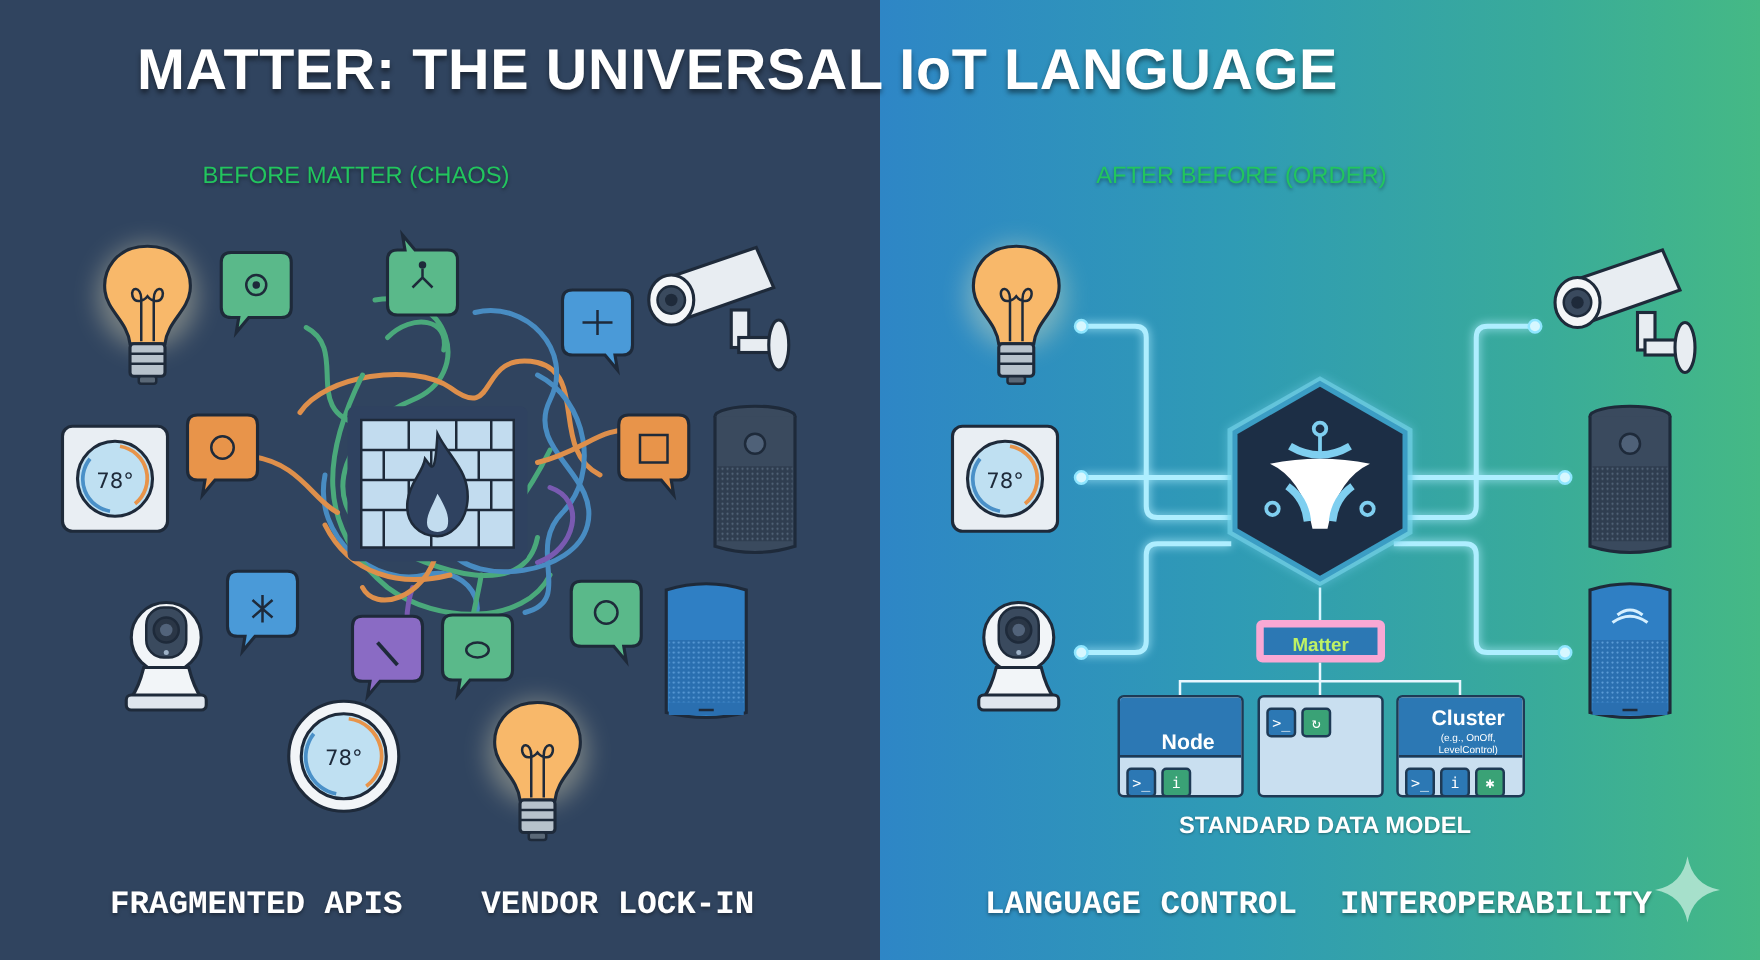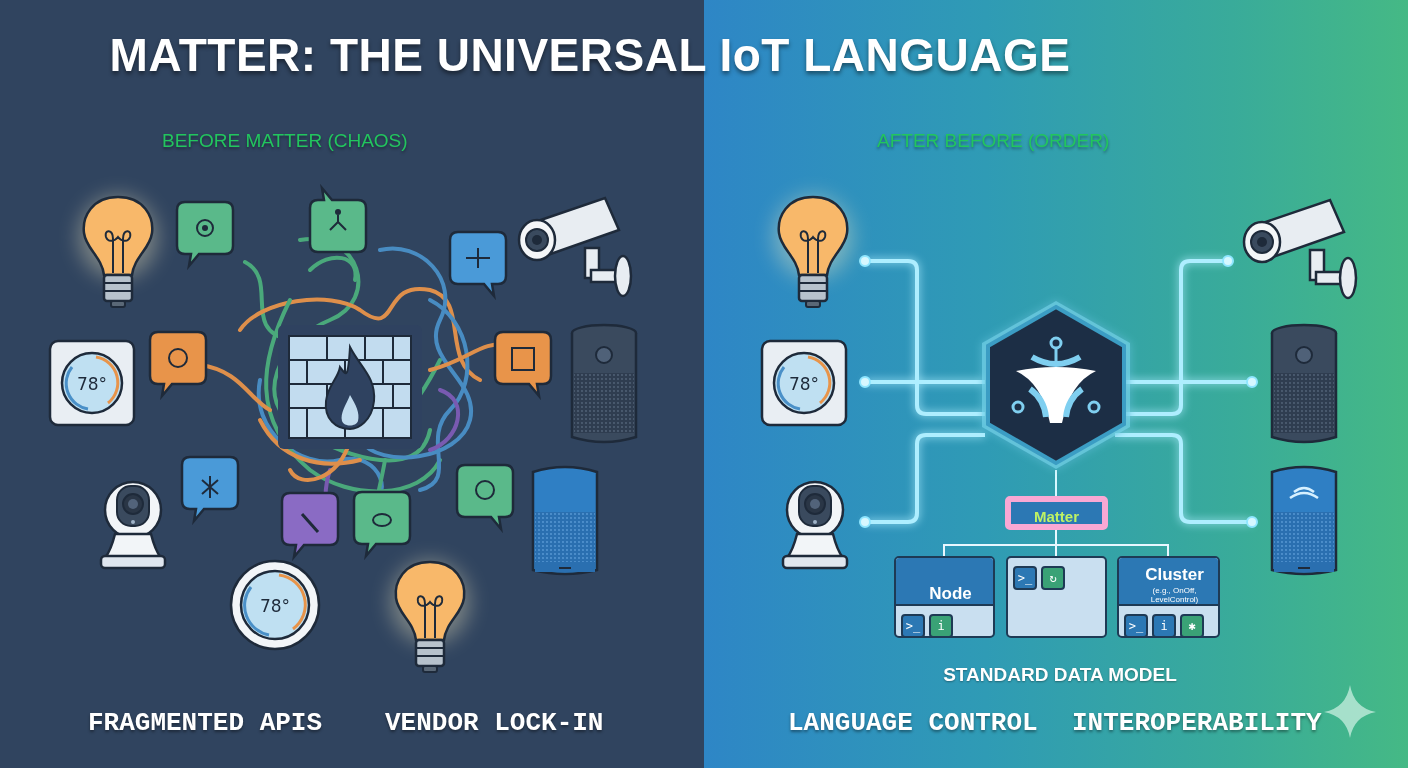--- a/index.html
+++ b/index.html
@@ -21,21 +21,21 @@
   .dm-card .head { background: #2c78b4; color: #fff; font-weight: 700; text-align: center; height: 48px;
     display: flex; flex-direction: column; justify-content: flex-end; border-bottom: 2px solid #1e3a55; padding-left: 12px; }
   .dm-card .head .name { font-size: 17px; }
   .dm-card .head .sub { font-size: 8px; font-weight: 400; margin-top: 1px; }
   .dm-card .icons { display: flex; gap: 4px; padding: 8px 5px; }
   .chip { width: 24px; height: 24px; border-radius: 4px; border: 2px solid #1e3a55; color: #fff; font-size: 12px;
     display: flex; align-items: center; justify-content: center; font-family: "DejaVu Sans Mono", monospace; }
   .chip.blue { background: #2c78b4; }
   .chip.green { background: #3aa276; }
   .dm-caption { position: absolute; left: 880px; top: 650px; width: 360px; text-align: center; color: #fff;
-    font-weight: 700; font-size: 19px; text-shadow: 0 1px 2px rgba(0,0,0,0.35); margin-top: 14px; }
+    font-weight: 700; font-size: 19px; text-shadow: 0 1px 2px rgba(0,0,0,0.35); }
   .temp { font-family: "DejaVu Sans", sans-serif; font-size: 17px; fill: #1e2a3a; }
 </style>
 </head>
 <body>
 
 <div class="panel-left"></div>
 <div class="panel-right"></div>
 
 <svg class="art" width="1408" height="768" viewBox="0 0 1408 768">
   <defs>

